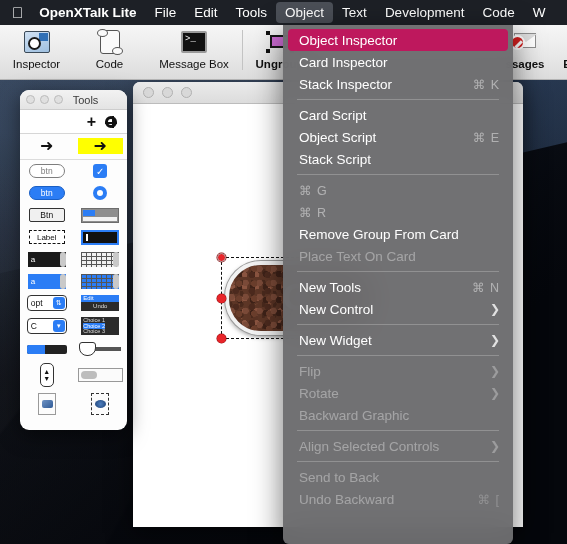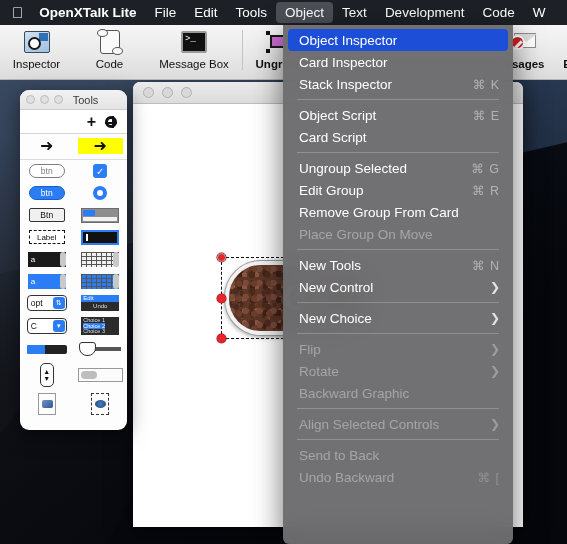--- a/index.html
+++ b/index.html
@@ -315,21 +315,21 @@
     background:rgba(108,108,110,0.97);
     border-radius:0 0 6px 6px;
     box-shadow:0 8px 30px rgba(0,0,0,0.55);
     z-index:70; padding:4px 0 0 0; overflow:hidden;
     backdrop-filter:blur(14px);
   }
   .mi {
     height:22px; display:flex; align-items:center;
     padding:0 13px 0 16px; color:#fff; font-size:13.5px; white-space:nowrap;
   }
-  .mi.hl { background:#1d4ed8; margin:0 5px; border-radius:4px; padding-left:11px; }
+  .mi.hl { background:#be185d; margin:0 5px; border-radius:4px; padding-left:11px; }
   .mi.disabled { color:rgba(255,255,255,0.36); }
   .mi .lbl { flex:1; }
   .mi .sc { color:rgba(255,255,255,0.45); font-size:12.5px; letter-spacing:1px; }
   .mi.disabled .sc { color:rgba(255,255,255,0.22); }
   .mi .arw { color:rgba(255,255,255,0.8); font-size:12px; }
   .mi.disabled .arw { color:rgba(255,255,255,0.3); }
   .msep { height:1px; background:rgba(255,255,255,0.22); margin:4px 14px; }
 </style>
 </head>
 <body>
@@ -565,53 +565,54 @@
     </div>
     <div class="mi">
       <span class="lbl">Card Inspector</span>
     </div>
     <div class="mi">
       <span class="lbl">Stack Inspector</span>
       <span class="sc">⌘ K</span>
     </div>
     <div class="msep"></div>
     <div class="mi">
+      <span class="lbl">Card Script</span>
+    </div>
+    <div class="mi">
       <span class="lbl">Object Script</span>
       <span class="sc">⌘ E</span>
     </div>
     <div class="mi">
-      <span class="lbl">Card Script</span>
+      <span class="lbl">Stack Script</span>
     </div>
     <div class="msep"></div>
     <div class="mi">
-      <span class="lbl">Ungroup Selected</span>
       <span class="sc">⌘ G</span>
     </div>
     <div class="mi">
-      <span class="lbl">Edit Group</span>
       <span class="sc">⌘ R</span>
     </div>
     <div class="mi">
       <span class="lbl">Remove Group From Card</span>
     </div>
     <div class="mi disabled">
-      <span class="lbl">Place Group On Move</span>
+      <span class="lbl">Place Text On Card</span>
     </div>
     <div class="msep"></div>
     <div class="mi">
       <span class="lbl">New Tools</span>
       <span class="sc">⌘ N</span>
     </div>
     <div class="mi">
       <span class="lbl">New Control</span>
       <span class="arw">❯</span>
     </div>
     <div class="msep"></div>
     <div class="mi">
-      <span class="lbl">New Choice</span>
+      <span class="lbl">New Widget</span>
       <span class="arw">❯</span>
     </div>
     <div class="msep"></div>
     <div class="mi disabled">
       <span class="lbl">Flip</span>
       <span class="arw">❯</span>
     </div>
     <div class="mi disabled">
       <span class="lbl">Rotate</span>
       <span class="arw">❯</span>

